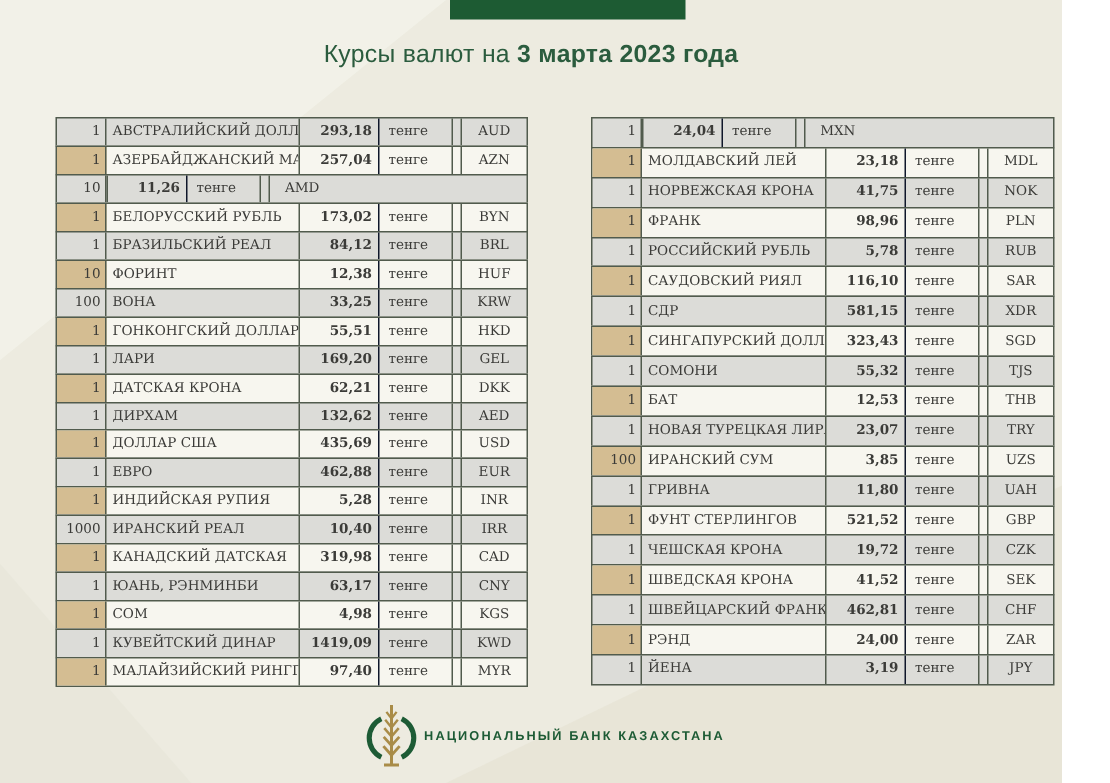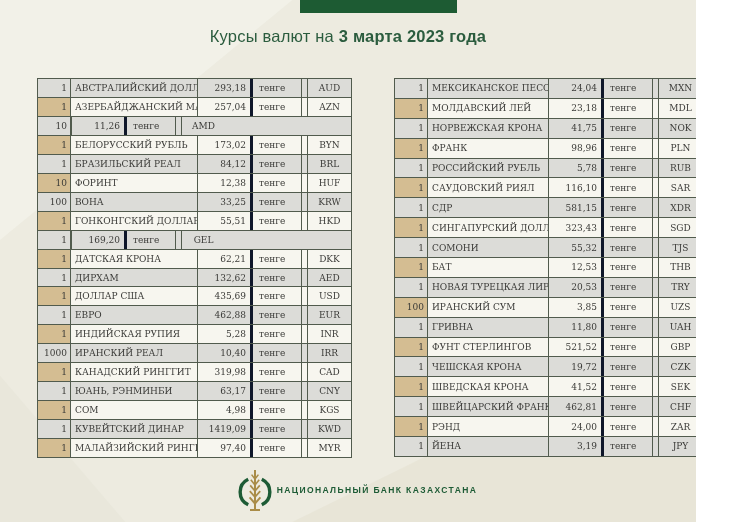--- a/index.html
+++ b/index.html
@@ -1,19 +1,20 @@
 <!DOCTYPE html>
 <html><head>
 <meta charset="utf-8">
 <style>
   html,body { margin:0; padding:0; }
   .page {
     position:relative; width:696px; height:522px; overflow:hidden;
     background:#edebe0;
     font-family:"Liberation Sans", sans-serif;
+    padding-left:12px;
   }
   
   .facet { position:absolute; inset:0; pointer-events:none; }
   .facet.tl { background:#f3f2ea; clip-path:polygon(0 0, 42% 0, 0 46%); opacity:.8; }
   .facet.br { background:#e3e0d0; clip-path:polygon(100% 62%, 100% 100%, 42% 100%); opacity:.55; }
   .facet.bl { background:#e7e5d8; clip-path:polygon(0 72%, 18% 100%, 0 100%); opacity:.7; }
 
   .top-bar { position:absolute; left:300px; top:0; width:157px; height:13px; background:#1d5b33; }
 
   .title {
@@ -34,22 +35,22 @@
     font-family:"DejaVu Serif", serif; font-size:9px; color:#3b3b38;
   }
   .row:first-child { margin-top:0; }
   .row.shade { background:#dcdcd8; }
   .row.plain { background:#f7f6ef; }
   .row.plain .cell.qty { background:#d4bd92; }
 
   .cell { display:flex; align-items:center; overflow:hidden; white-space:nowrap; }
   .cell.qty  { width:29px;  justify-content:flex-end; padding-right:3px; border-right:1px solid #515b4d; }
   .cell.name { flex:1; padding-left:4px; }
-  .cell.rate { width:48px; justify-content:flex-end; padding-right:4px; border-left:1px solid #515b4d; }
-  .cell.unit { width:42px; padding-left:6px; border-left:3px solid #0f172a; }
+  .cell.rate { width:48px; justify-content:flex-end; padding-right:4px; border-left:1px solid #515b4d;font-weight:bold; }
+  .cell.unit { width:42px; padding-left:6px; border-left:1px solid #0f172a; }
   .gap       { width:5px; border-left:1px solid #515b4d; }
   .cell.code { width:43px; justify-content:center; border-left:1px solid #515b4d; }
 
   .footer {
     position:absolute; top:466px; left:9px; width:100%;
     display:flex; align-items:center; justify-content:center; gap:4px;
   }
   .bank-name {
     font-size:8.5px; font-weight:700; letter-spacing:1.4px;
     color:#1d5b35;
@@ -128,20 +129,21 @@
         <div class="row plain">
     <span class="cell qty">1</span>
     <span class="cell name">ГОНКОНГСКИЙ ДОЛЛАР</span>
     <span class="cell rate">55,51</span>
     <span class="cell unit">тенге</span>
     <span class="gap"></span>
     <span class="cell code">HKD</span>
   </div>
         <div class="row shade">
     <span class="cell qty">1</span>
+    <span class="cell name">ЛАРИ</span>
     <span class="cell rate">169,20</span>
     <span class="cell unit">тенге</span>
     <span class="gap"></span>
     <span class="cell code">GEL</span>
   </div>
         <div class="row plain">
     <span class="cell qty">1</span>
     <span class="cell name">ДАТСКАЯ КРОНА</span>
     <span class="cell rate">62,21</span>
     <span class="cell unit">тенге</span>
@@ -183,21 +185,21 @@
         <div class="row shade">
     <span class="cell qty">1000</span>
     <span class="cell name">ИРАНСКИЙ РЕАЛ</span>
     <span class="cell rate">10,40</span>
     <span class="cell unit">тенге</span>
     <span class="gap"></span>
     <span class="cell code">IRR</span>
   </div>
         <div class="row plain">
     <span class="cell qty">1</span>
-    <span class="cell name">КАНАДСКИЙ РИНГГИТ</span>
+    <span class="cell name">КАНАДСКИЙ ДАТСКАЯ</span>
     <span class="cell rate">319,98</span>
     <span class="cell unit">тенге</span>
     <span class="gap"></span>
     <span class="cell code">CAD</span>
   </div>
         <div class="row shade">
     <span class="cell qty">1</span>
     <span class="cell name">ЮАНЬ, РЭНМИНБИ</span>
     <span class="cell rate">63,17</span>
     <span class="cell unit">тенге</span>
@@ -225,21 +227,20 @@
     <span class="cell name">МАЛАЙЗИЙСКИЙ РИНГГИТ</span>
     <span class="cell rate">97,40</span>
     <span class="cell unit">тенге</span>
     <span class="gap"></span>
     <span class="cell code">MYR</span>
   </div>
       </div>
     <div class="cur-table right" id="table-right">
         <div class="row shade">
     <span class="cell qty">1</span>
-    <span class="cell name">МЕКСИКАНСКОЕ ПЕСО</span>
     <span class="cell rate">24,04</span>
     <span class="cell unit">тенге</span>
     <span class="gap"></span>
     <span class="cell code">MXN</span>
   </div>
         <div class="row plain">
     <span class="cell qty">1</span>
     <span class="cell name">МОЛДАВСКИЙ ЛЕЙ</span>
     <span class="cell rate">23,18</span>
     <span class="cell unit">тенге</span>
@@ -306,21 +307,21 @@
     <span class="cell qty">1</span>
     <span class="cell name">БАТ</span>
     <span class="cell rate">12,53</span>
     <span class="cell unit">тенге</span>
     <span class="gap"></span>
     <span class="cell code">THB</span>
   </div>
         <div class="row shade">
     <span class="cell qty">1</span>
     <span class="cell name">НОВАЯ ТУРЕЦКАЯ ЛИРА</span>
-    <span class="cell rate">20,53</span>
+    <span class="cell rate">23,07</span>
     <span class="cell unit">тенге</span>
     <span class="gap"></span>
     <span class="cell code">TRY</span>
   </div>
         <div class="row plain">
     <span class="cell qty">100</span>
     <span class="cell name">ИРАНСКИЙ СУМ</span>
     <span class="cell rate">3,85</span>
     <span class="cell unit">тенге</span>
     <span class="gap"></span>

